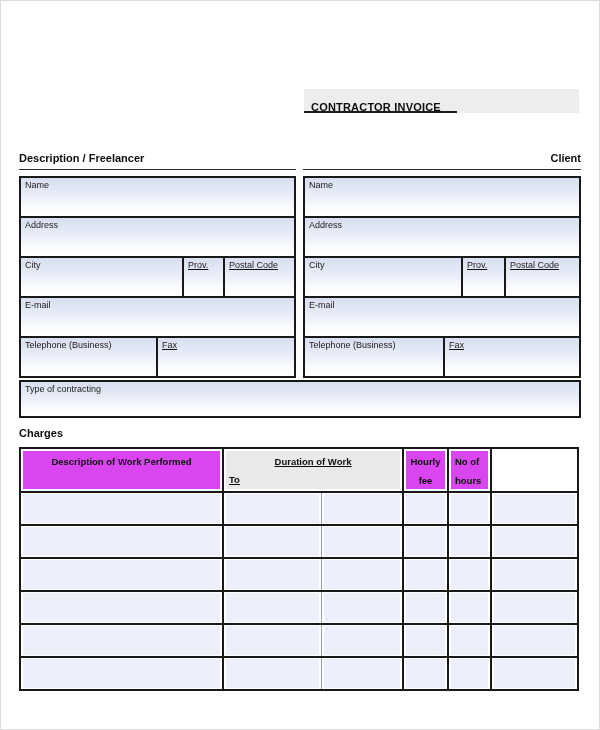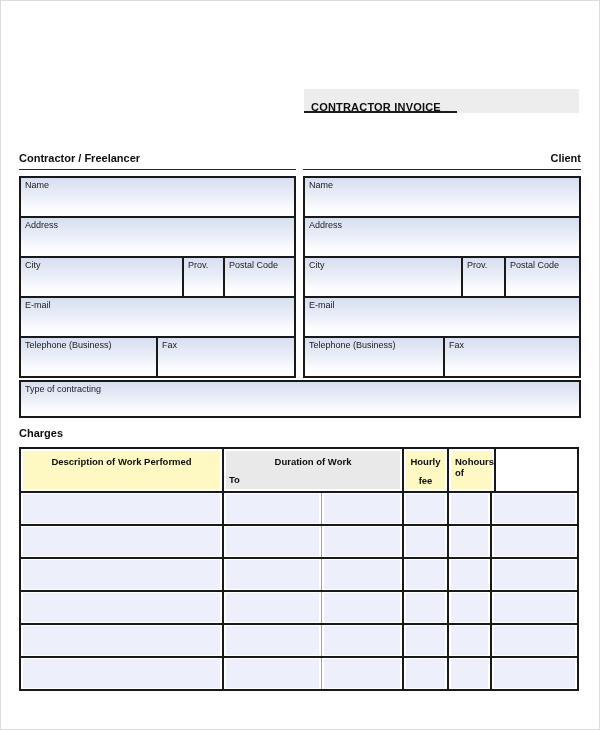--- a/index.html
+++ b/index.html
@@ -24,45 +24,45 @@
   
   .ctable { position:absolute; top:175px; border:2px solid #191919; background:#fff; }
   .ctable.left { left:18px; width:273px; }
   .ctable.right { left:302px; width:274px; }
   .crow { display:flex; height:38px; border-bottom:2px solid #191919; }
   .crow:last-child { border-bottom:none;border-radius:16px; }
   .fcell {
     flex:1 1 auto; box-sizing:border-box; position:relative;
     background:linear-gradient(180deg,#d7def0 0%,#e9edf7 45%,#fbfcfe 80%,#ffffff 100%);
   }
-  .fcell + .fcell { border-left:2px solid #191919; }
+  .fcell + .fcell { border-left:2px solid #191919;text-decoration:underline; }
   .flabel { display:block; padding:2px 4px 0 4px; font-size:9px; line-height:11px; color:#1a1a1a; white-space:nowrap; }
   .wl-city { flex:0 0 161px; } .wl-prov { flex:0 0 41px; }
   .wr-city { flex:0 0 156px; } .wr-prov { flex:0 0 43px; }
   .wl-tel  { flex:0 0 135px; } .wr-tel  { flex:0 0 138px; }
 
   
   .type-row {
     position:absolute; left:18px; top:379px; width:562px; height:38px;
     border:2px solid #191919; box-sizing:border-box;
     background:linear-gradient(180deg,#d7def0 0%,#e9edf7 45%,#fbfcfe 80%,#ffffff 100%);
   }
 
   
   .charges { position:absolute; left:18px; top:446px; width:560px; height:244px; border:2px solid #191919; box-sizing:border-box; display:flex; flex-direction:column; background:#fff; }
   .chead { display:flex; height:42px; border-bottom:2px solid #191919; flex:0 0 auto; font-size:9.5px; font-weight:bold; color:#0d0d0d; }
-  .hcell { box-sizing:border-box; position:relative; background:#fef9c3; box-shadow:inset 0 0 0 2px #fff; }
+  .hcell { box-sizing:border-box; position:relative; background:#d946ef; box-shadow:inset 0 0 0 2px #fff; }
   .hc-desc { flex:0 0 203px; border-right:2px solid #191919; display:flex; justify-content:center; padding-top:7px; }
-  .dur-group { flex:0 0 180px; border-right:2px solid #191919; box-sizing:border-box; display:flex; flex-direction:column; background:#e9e9e9; box-shadow:inset 0 0 0 2px #fff; }
+  .dur-group { flex:0 0 180px; border-right:2px solid #191919; box-sizing:border-box; display:flex; flex-direction:column; background:#e9e9e9; box-shadow:inset 0 0 0 2px #fff;text-decoration:underline; }
   .dur-label { height:22px; box-sizing:border-box; text-align:center; padding-top:7px; }
   .dur-sub { flex:1 1 auto; display:flex; }
   .sub-from { flex:0 0 98px; box-sizing:border-box; border-right:1px solid #98a0ac; padding:3px 0 0 5px; }
   .sub-to { flex:1 1 auto; padding:3px 0 0 5px; }
   .hc-hourly { flex:0 0 45px; border-right:2px solid #191919; display:flex; flex-direction:column; align-items:center; justify-content:space-between; padding:7px 0 5px 0; }
-  .hc-hours { flex:0 0 43px; border-right:2px solid #191919; display:flex; justify-content:space-between; padding:7px 0 5px 6px; }
+  .hc-hours { flex:0 0 43px; border-right:2px solid #191919; display:flex; flex-direction:column; justify-content:space-between; padding:7px 0 5px 6px; }
   .hc-amount { flex:1 1 auto; display:flex; justify-content:center; padding-top:7px; }
 
   .cbody { flex:1 1 auto; display:flex; flex-direction:column; }
   .brow { display:flex; flex:1 1 auto; }
   .brow + .brow { border-top:2px solid #191919; }
   .bcell { box-sizing:border-box; position:relative; }
   .bcell::after { content:""; position:absolute; left:2px; right:2px; top:1px; bottom:1px; background:#edeffa; }
   .bc-desc   { flex:0 0 203px; border-right:2px solid #191919; }
   .bc-from   { flex:0 0 98px;  border-right:1px solid #98a0ac; }
   .bc-to     { flex:0 0 82px;  border-right:2px solid #191919; }
@@ -73,21 +73,21 @@
 </head>
 <body>
 
 <div class="page">
 
   <div class="title-bar">
     <span class="title-text">CONTRACTOR INVOICE</span>
     <div class="title-underline"></div>
   </div>
 
-  <div class="sec-head contractor">Contractor / Freelancer</div>
+  <div class="sec-head contractor">Description / Freelancer</div>
   <div class="sec-head client">Client</div>
 
   <div class="ctable left">
     <div class="crow">
       <div class="fcell">
         <span class="flabel">Name</span>
       </div>
     </div>
     <div class="crow">
       <div class="fcell">

